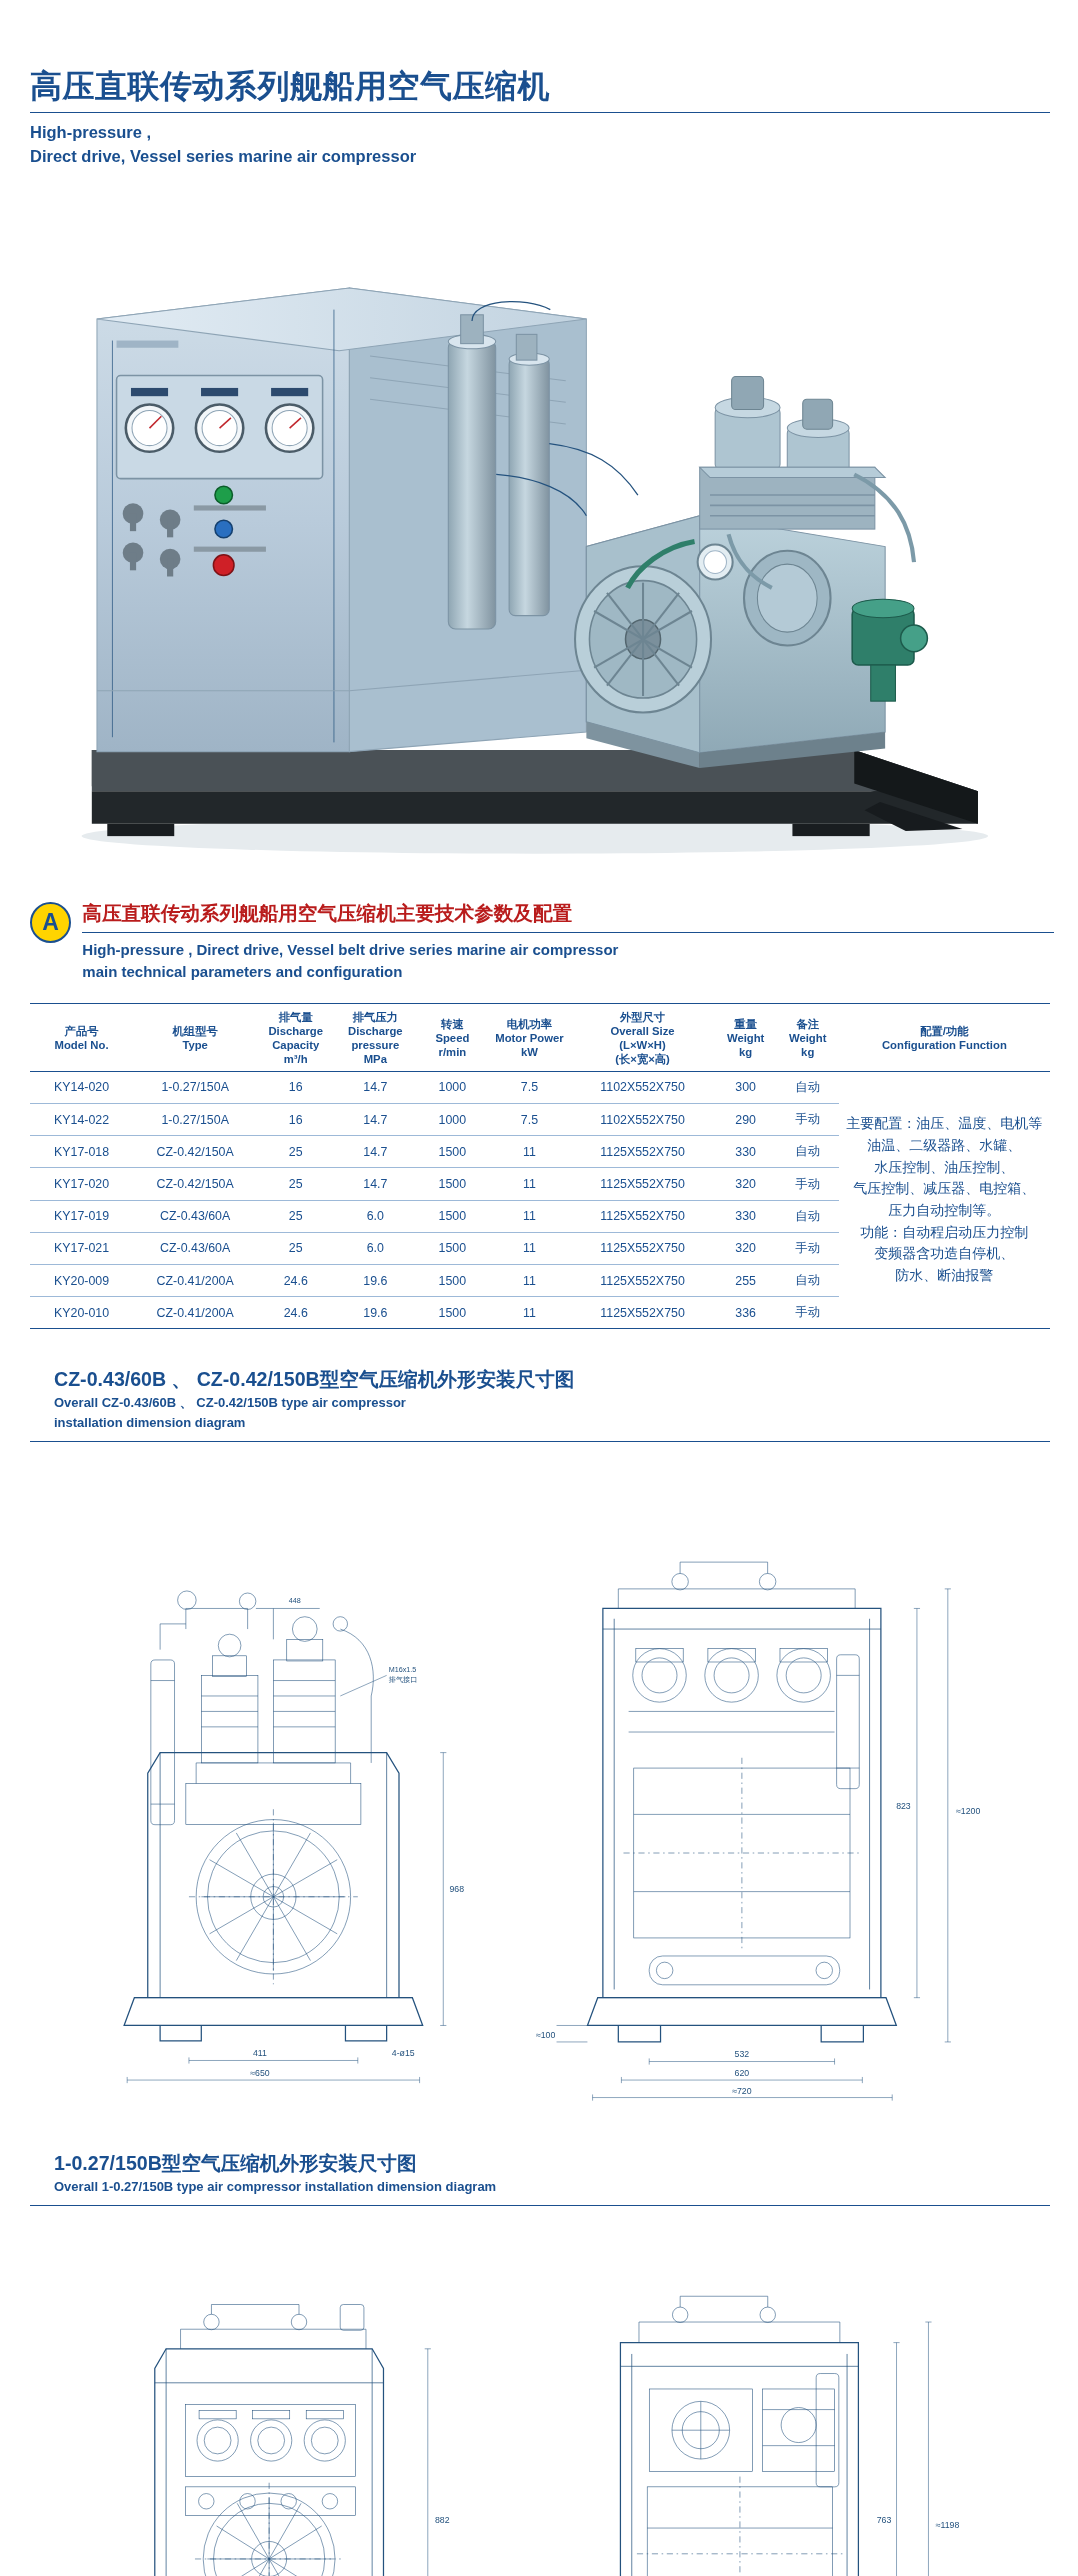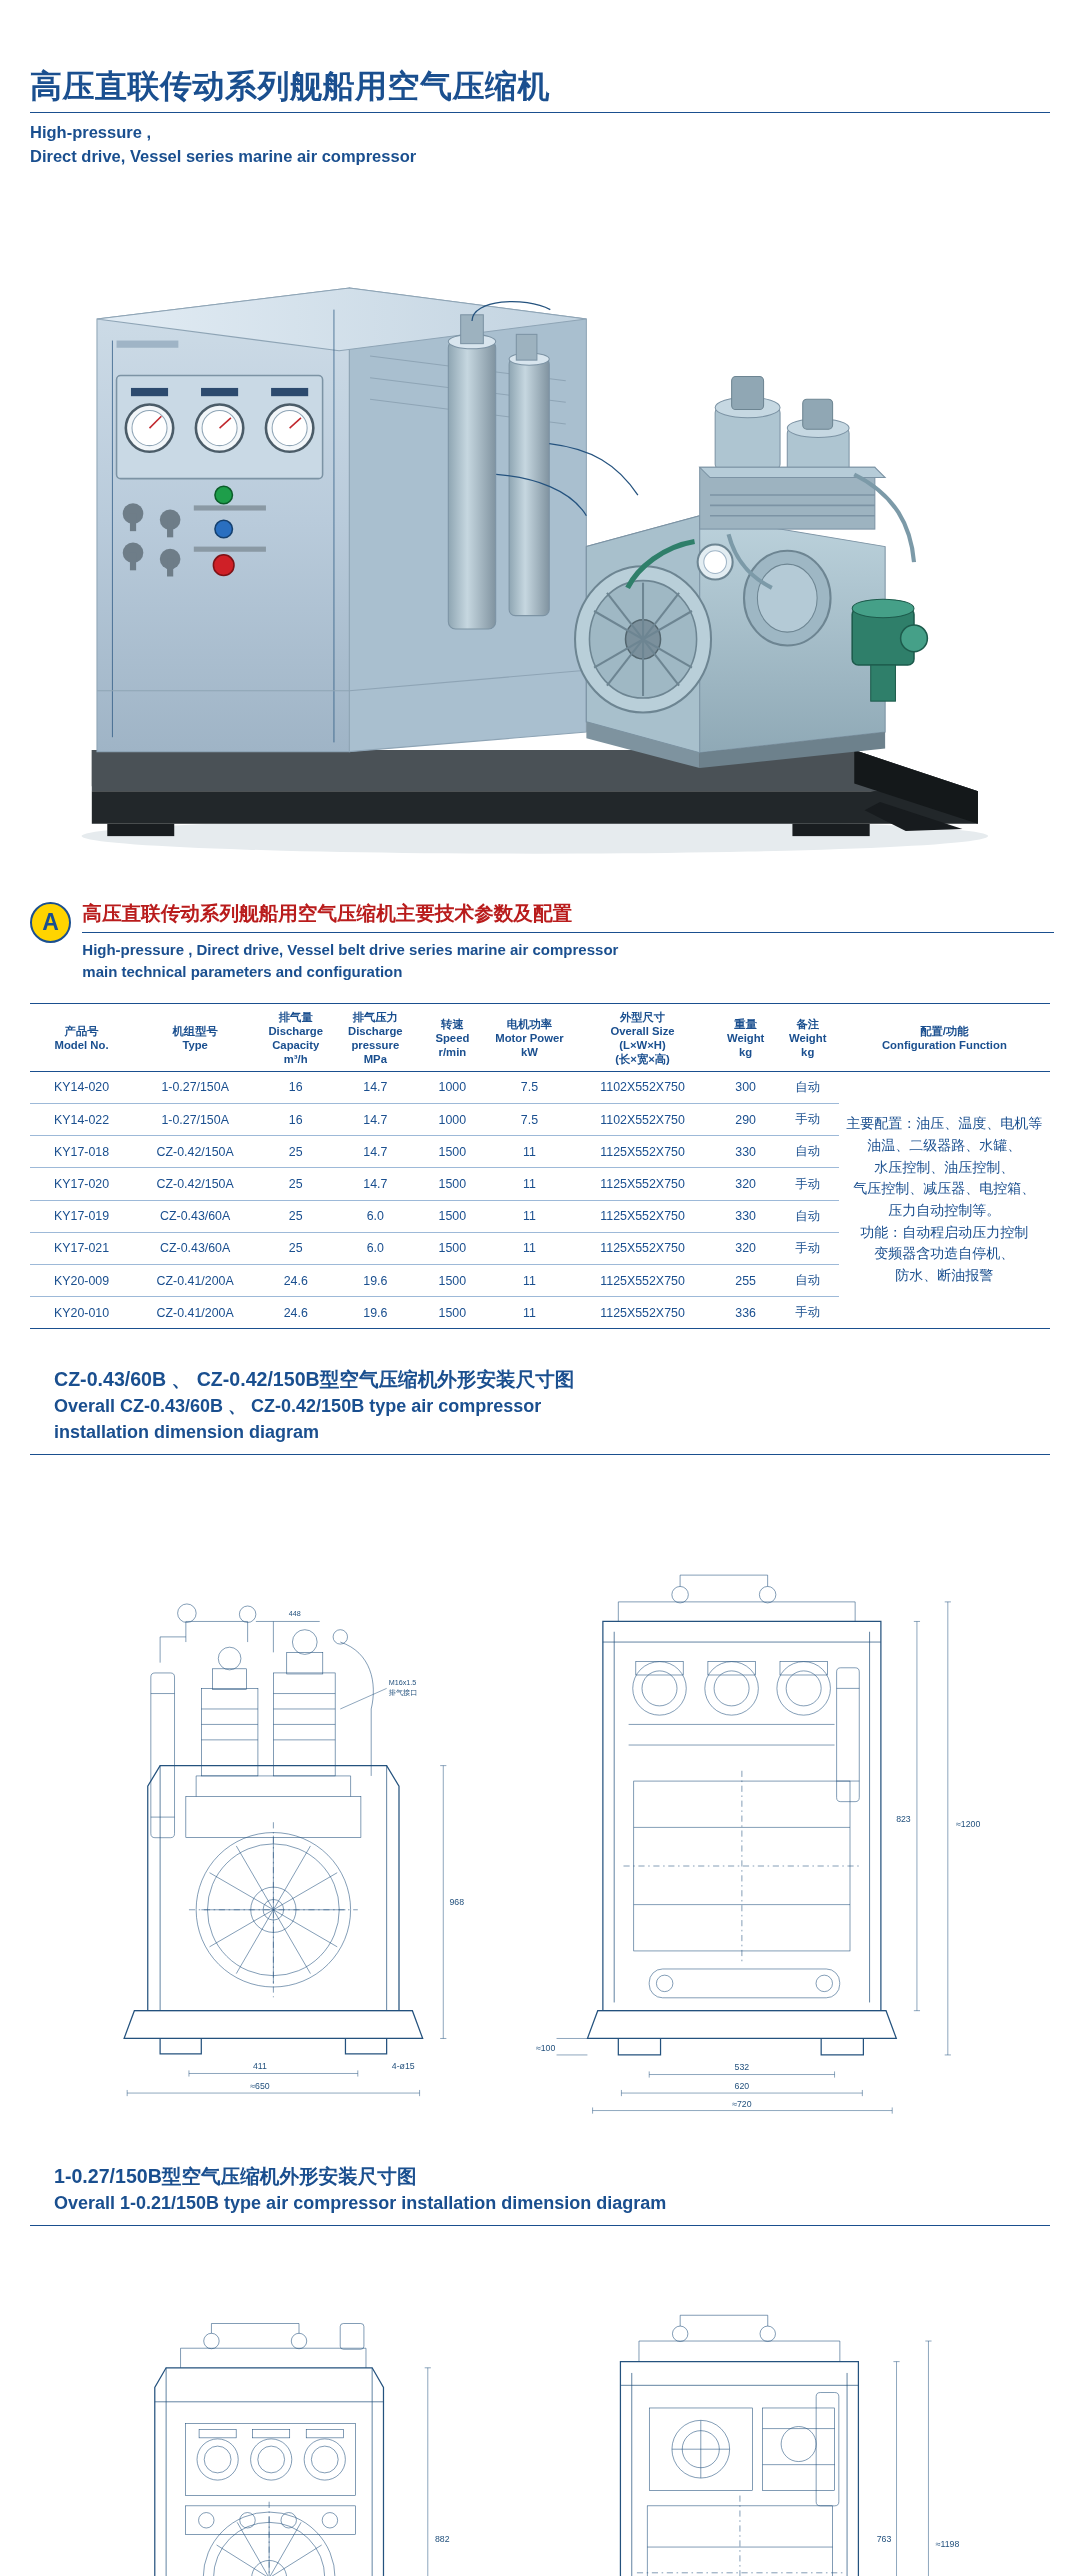--- a/index.html
+++ b/index.html
@@ -34,21 +34,21 @@
   table.spec thead th{border-top:1.5px solid #1a4f8f;border-bottom:1.5px solid #1a4f8f;
     font-size:11.3px;line-height:1.24;font-weight:bold;padding:5.2px 1px;}
   table.spec tbody td{border-top:none;border-bottom:0.5px solid #9db9d8;height:25px;font-weight:normal;}
   table.spec tbody tr:last-child td{border-bottom:1.5px solid #1a4f8f;}
   .cfgcell{vertical-align:middle;font-size:14px;line-height:1.55;text-align:center;
     border-bottom:1.5px solid #1a4f8f !important;}
 
   
   .dsec{margin:38px 0 0 54px;}
   .dsec .t-cn{font-size:19.6px;font-weight:bold;color:#1a4f8f;line-height:1.25;}
-  .dsec .t-en{font-size:18px;font-weight:bold;color:#1a4f8f;line-height:1.3;margin-top:3.1px;}
+  .dsec .t-en{font-size:13px;font-weight:bold;color:#1a4f8f;line-height:1.3;margin-top:3.1px;}
   .drawing{margin:12.4px 0 0 31px;width:979px;position:relative;}
   .dline{width:1020px;height:1px;background:#1a4f8f;margin:9.3px 0 0 0;}
 
   svg{display:block;}
   .ln{stroke:#24527e;stroke-width:1.4;fill:none;}
   .ln2{stroke:#24527e;stroke-width:2.4;fill:none;}
   .lnf{stroke:#24527e;stroke-width:1.1;fill:none;}
   .dash{stroke:#24527e;stroke-width:1.1;fill:none;stroke-dasharray:12 7 3 7;}
   .dim{stroke:#24527e;stroke-width:1;fill:none;}
   .txt{fill:#24527e;font-size:17px;font-family:"Liberation Sans",sans-serif;}
@@ -557,21 +557,21 @@
         <text class="txt" x="420" y="1172" text-anchor="middle">532</text>
         <text class="txt" x="420" y="1208" text-anchor="middle">620</text>
         <text class="txt" x="420" y="1244" text-anchor="middle">≈720</text>
         <text class="txt" x="20" y="1134">≈100</text>
       </g>
     </svg>
   </div>
 
   <div class="dsec">
     <div class="t-cn">1-0.27/150B型空气压缩机外形安装尺寸图</div>
-    <div class="t-en">Overall 1-0.21/150B type air compressor installation dimension diagram</div>
+    <div class="t-en">Overall 1-0.27/150B type air compressor installation dimension diagram</div>
   </div>
   <div style="margin-left:30px;">
       <div class="dline"></div>
     </div>
 
   <div class="drawing">
     <svg width="979" height="546" viewBox="0 0 1900 1060">
 
       <g>
 

